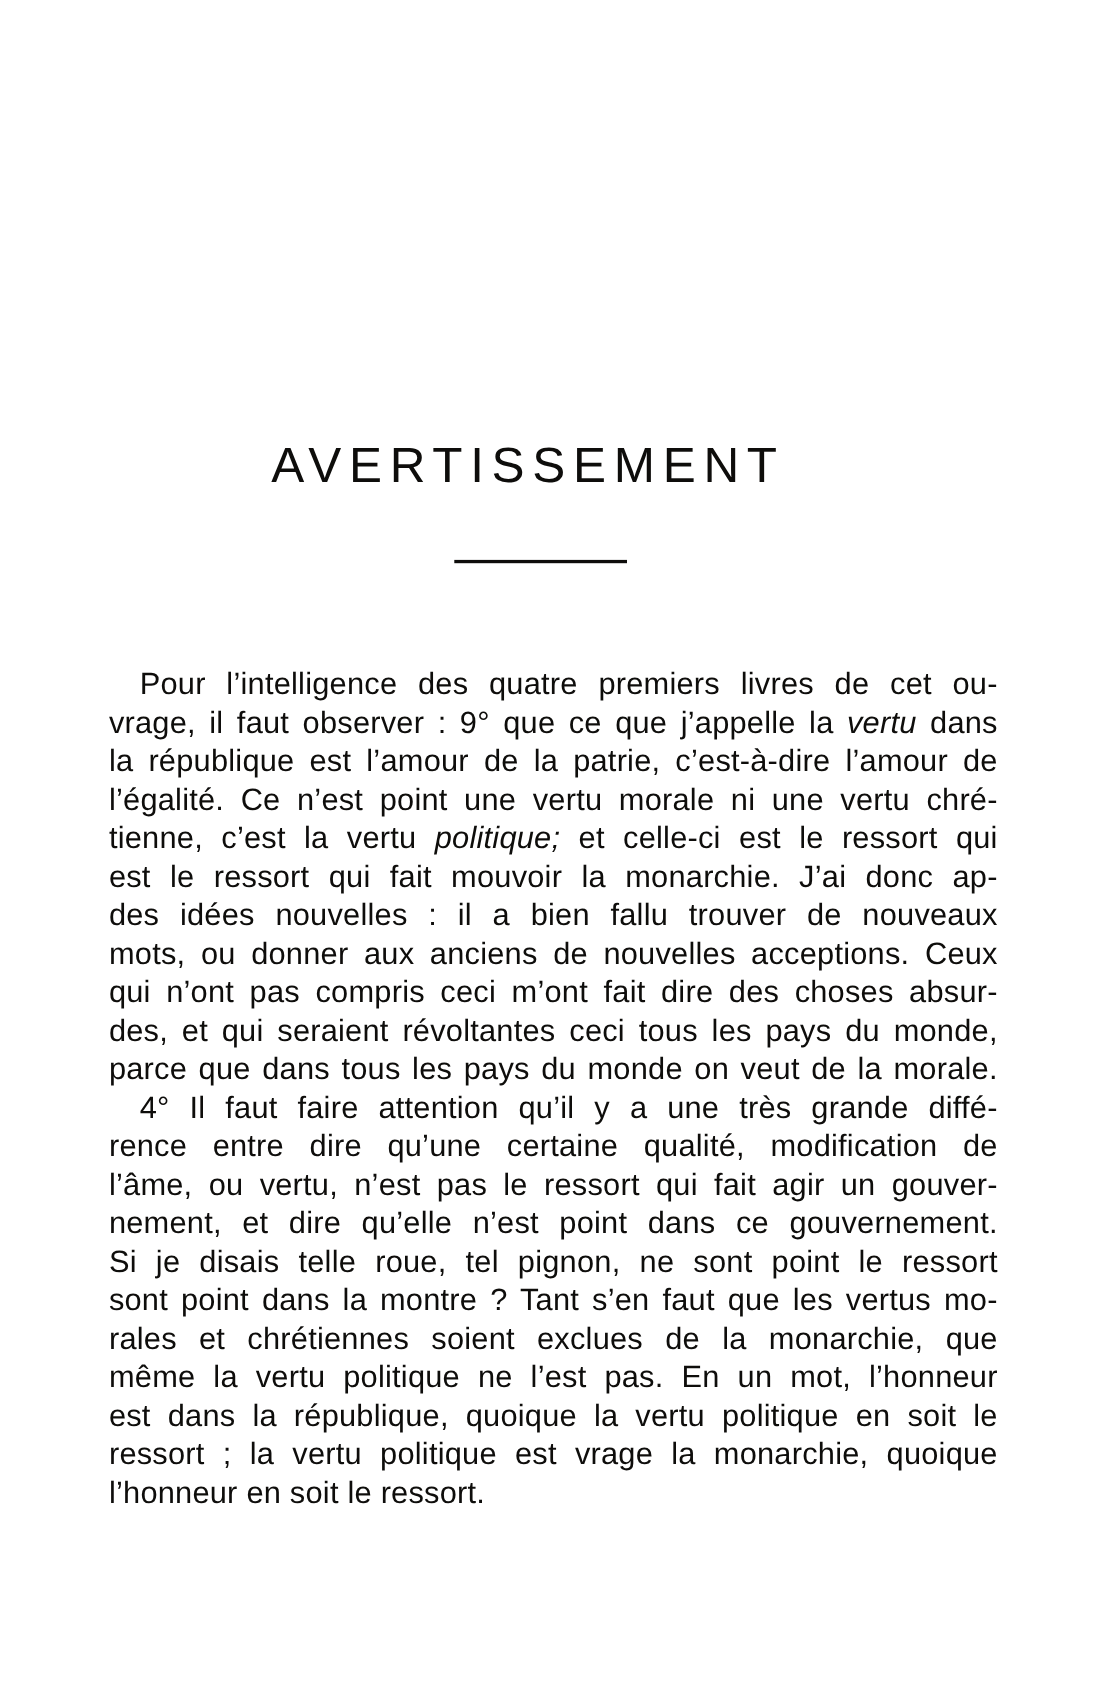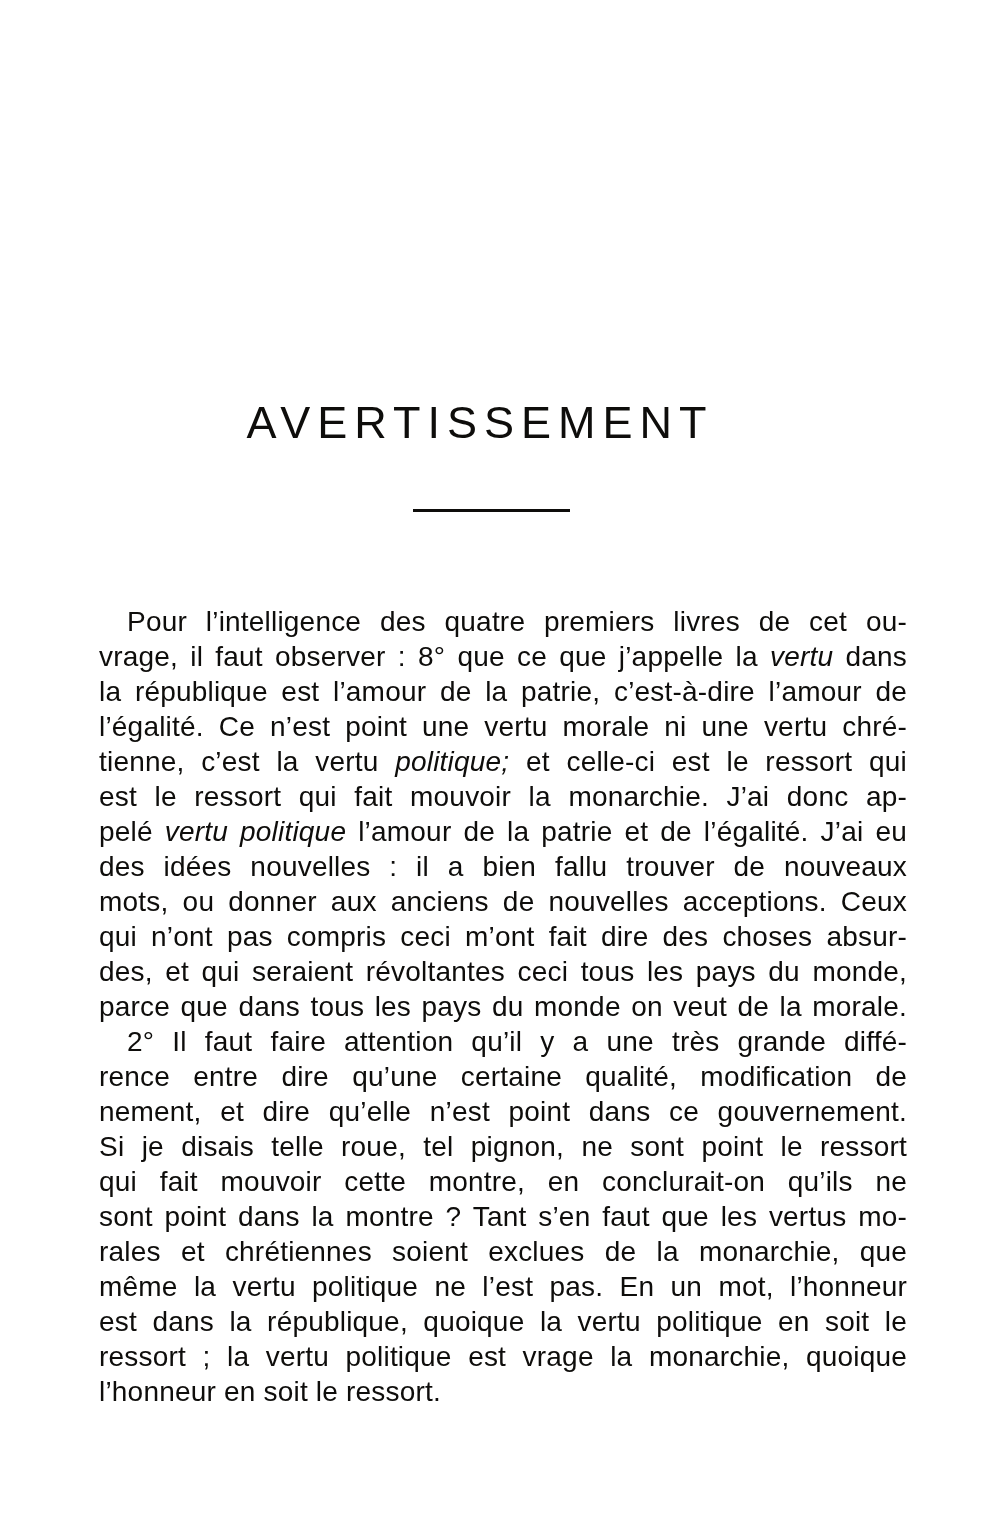--- a/index.html
+++ b/index.html
@@ -63,36 +63,35 @@
   }
 </style>
 </head>
 <body>
 
 <div class="page">
   <h1 class="title">AVERTISSEMENT</h1>
   <div class="rule"></div>
   <div class="body-text">
       <div class="line indent"><span>Pour l’intelligence des quatre premiers livres de cet ou-</span></div>
-      <div class="line"><span>vrage, il faut observer : 8° que ce que j’appelle la </span><span class="it">vertu</span><span> dans</span></div>
+      <div class="line"><span>vrage, il faut observer : 9° que ce que j’appelle la </span><span class="it">vertu</span><span> dans</span></div>
       <div class="line"><span>la république est l’amour de la patrie, c’est-à-dire l’amour de</span></div>
       <div class="line"><span>l’égalité. Ce n’est point une vertu morale ni une vertu chré-</span></div>
       <div class="line"><span>tienne, c’est la vertu </span><span class="it">politique;</span><span> et celle-ci est le ressort qui</span></div>
       <div class="line"><span>est le ressort qui fait mouvoir la monarchie. J’ai donc ap-</span></div>
-      <div class="line"><span>pelé </span><span class="it">vertu politique</span><span> l’amour de la patrie et de l’égalité. J’ai eu</span></div>
       <div class="line"><span>des idées nouvelles : il a bien fallu trouver de nouveaux</span></div>
       <div class="line"><span>mots, ou donner aux anciens de nouvelles acceptions. Ceux</span></div>
       <div class="line"><span>qui n’ont pas compris ceci m’ont fait dire des choses absur-</span></div>
       <div class="line"><span>des, et qui seraient révoltantes ceci tous les pays du monde,</span></div>
       <div class="line"><span>parce que dans tous les pays du monde on veut de la morale.</span></div>
-      <div class="line indent"><span>2° Il faut faire attention qu’il y a une très grande diffé-</span></div>
+      <div class="line indent"><span>4° Il faut faire attention qu’il y a une très grande diffé-</span></div>
       <div class="line"><span>rence entre dire qu’une certaine qualité, modification de</span></div>
+      <div class="line"><span>l’âme, ou vertu, n’est pas le ressort qui fait agir un gouver-</span></div>
       <div class="line"><span>nement, et dire qu’elle n’est point dans ce gouvernement.</span></div>
       <div class="line"><span>Si je disais telle roue, tel pignon, ne sont point le ressort</span></div>
-      <div class="line"><span>qui fait mouvoir cette montre, en conclurait-on qu’ils ne</span></div>
       <div class="line"><span>sont point dans la montre ? Tant s’en faut que les vertus mo-</span></div>
       <div class="line"><span>rales et chrétiennes soient exclues de la monarchie, que</span></div>
       <div class="line"><span>même la vertu politique ne l’est pas. En un mot, l’honneur</span></div>
       <div class="line"><span>est dans la république, quoique la vertu politique en soit le</span></div>
       <div class="line"><span>ressort ; la vertu politique est vrage la monarchie, quoique</span></div>
       <div class="line no-just"><span>l’honneur en soit le ressort.</span></div>
     </div>
 </div>
 
 </body></html>

